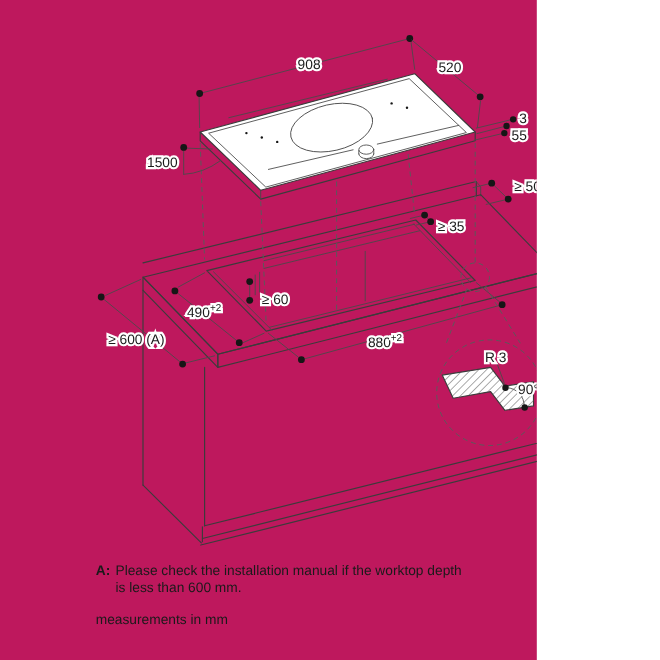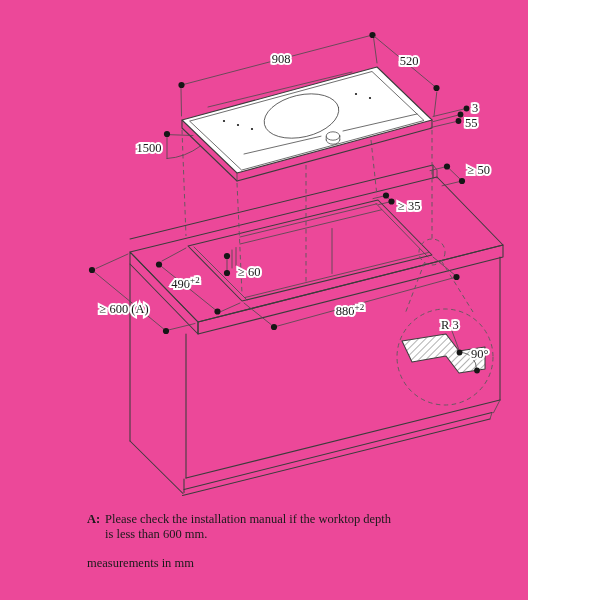--- a/index.html
+++ b/index.html
@@ -1,17 +1,17 @@
 <!DOCTYPE html>
 <html><head>
 <meta charset="utf-8">
 <style>
   html,body{margin:0;padding:0;background:#fff;}
-  .canvas{position:relative;width:528px;height:600px;background:#ec4899;overflow:hidden;
-          font-family:Liberation Serif, serif;}
+  .canvas{position:relative;width:488px;height:600px;background:#be185d;overflow:hidden;
+          font-family:Liberation Sans, sans-serif;}
   svg{display:block;}
   .ln{stroke:#3c3c3c;stroke-width:1.05;fill:none;stroke-linecap:round;stroke-linejoin:round;}
   .lnt{stroke:#4a4a4a;stroke-width:0.8;fill:none;stroke-linecap:round;}
   .dash{stroke:#5a5a5a;stroke-width:0.9;fill:none;stroke-dasharray:4.5 3.5;}
   .dot{fill:#161616;stroke:none;}
   .dimtext{font-size:12.5px;fill:#1a1a1a;stroke:#ffffff;stroke-width:4px;paint-order:stroke;}
   .suptext{font-size:9px;}
   .foottext{font-size:12.5px;fill:#1a1a1a;}
   .bold{font-weight:bold;}
   .whitefill{fill:#ffffff;}

